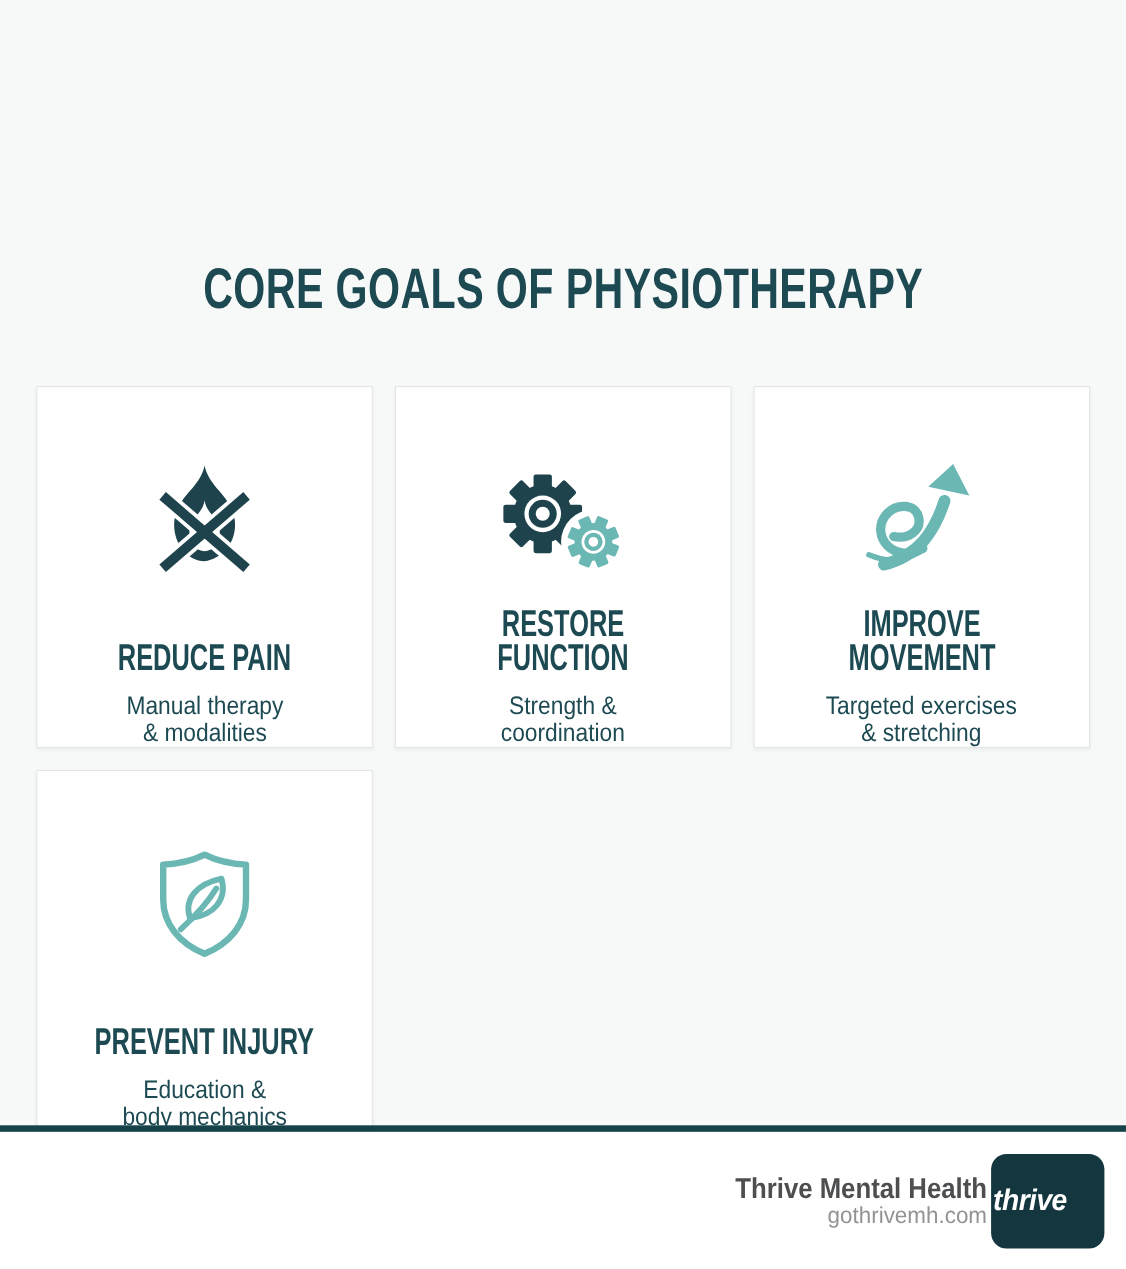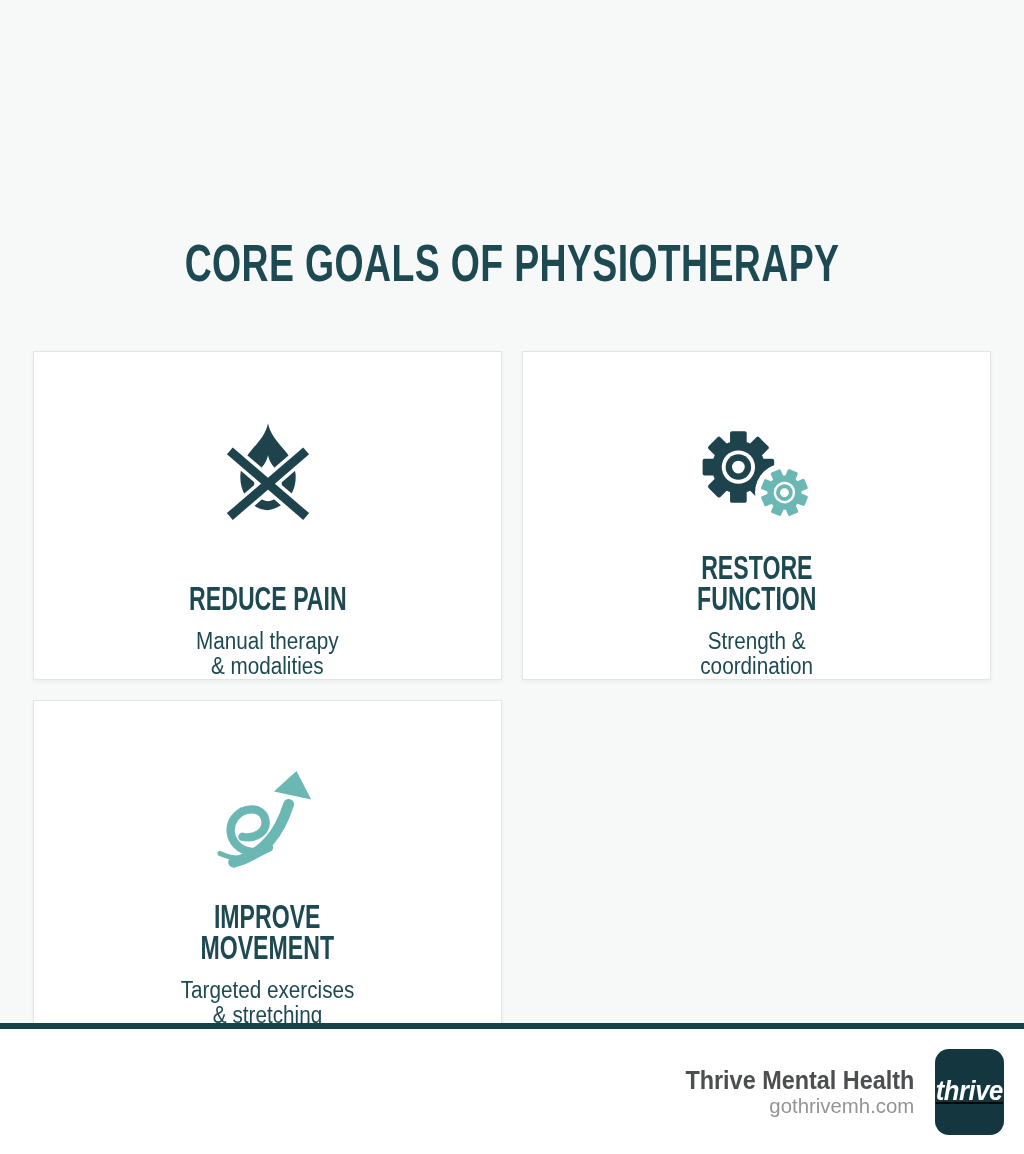--- a/index.html
+++ b/index.html
@@ -32,21 +32,21 @@
   }
 
   
   .cards {
     position: absolute;
     top: 351px;
     left: 33px;
     width: 958px;
     height: 416px;
     display: grid;
-    grid-template-columns: repeat(2, 1fr);
+    grid-template-columns: repeat(3, 1fr);
     gap: 20px;
   }
   .card {
     background: var(--card-bg);
     border: 1px solid var(--card-border);
     box-shadow: 0 2px 4px rgba(0,0,0,0.05);
     display: flex;
     flex-direction: column;
     align-items: center;
     padding-top: 64px;
@@ -112,49 +112,48 @@
     top: 1029px;
     left: 0;
     width: 100%;
     height: 125px;
     background: var(--footer-bg);
     display: flex;
     align-items: center;
     justify-content: flex-end;
     padding-right: 20px;
     box-sizing: border-box;
-    gap: 21px;
+    gap: 4px;
   }
   .footer-textblock { text-align: right; }
   .footer-org {
     font-size: 26px;
     line-height: 28px;
     font-weight: bold;
     color: var(--footer-name);
     transform: scaleX(0.9);
     transform-origin: 100% 50%;
     white-space: nowrap;
   }
   .footer-site {
     font-size: 21px;
     line-height: 23px;
     color: var(--footer-site);
     transform: scaleX(0.97);
     transform-origin: 100% 50%;
     white-space: nowrap;
   }
   .logo-box {
-    width: 69px;
+    width: 103px;
     height: 86px;
     border-radius: 14px;
     background: var(--logo-bg);
     display: flex;
     align-items: center;
-    justify-content: center;
-    text-decoration: underline;
+    justify-content: flex-start;
   }
   .logo-text {
     color: var(--logo-text);
     font-size: 27px;
     font-weight: bold;
     font-style: italic;
     letter-spacing: -0.5px;
     transform: scaleX(0.95);
   }
 </style>
@@ -243,20 +242,36 @@
       <h2 class="card-title">
         <span class="line">IMPROVE</span>
         <span class="line">MOVEMENT</span>
       </h2>
       <p class="card-subtitle">
         <span class="line">Targeted exercises</span>
         <span class="line">&amp; stretching</span>
       </p>
     </article>
 
+    <article class="card">
+      <div class="icon-box icon-light">
+        <svg viewBox="0 0 100 100" width="106" height="106" aria-hidden="true">
+          <path class="stroke-cur" stroke-width="5.5" stroke-linejoin="round" d="M50 8.5 C60 13.5 73 16.5 85.5 17 L85.5 47 C85.5 68 71.5 84.5 50 93.5 C28.5 84.5 14.5 68 14.5 47 L14.5 17 C27 16.5 40 13.5 50 8.5 Z"></path>
+          <path class="stroke-cur" stroke-width="5" stroke-linejoin="round" d="M37.5 63 C32 47 43 33.5 64.5 29 C69.5 47 58 60.5 37.5 63 Z"></path>
+          <path class="stroke-cur" stroke-width="5" stroke-linecap="round" d="M29.5 72.5 C41 62 52.5 50 60 37.5"></path>
+        </svg>
+      </div>
+      <h2 class="card-title">
+        <span class="line">PREVENT INJURY</span>
+      </h2>
+      <p class="card-subtitle">
+        <span class="line">Education &amp;</span>
+        <span class="line">body mechanics</span>
+      </p>
+    </article>
 
   </section>
 
   <div class="divider"></div>
 
   <footer class="footer">
     <div class="footer-textblock">
       <div class="footer-org">Thrive Mental Health</div>
       <div class="footer-site">gothrivemh.com</div>
     </div>

